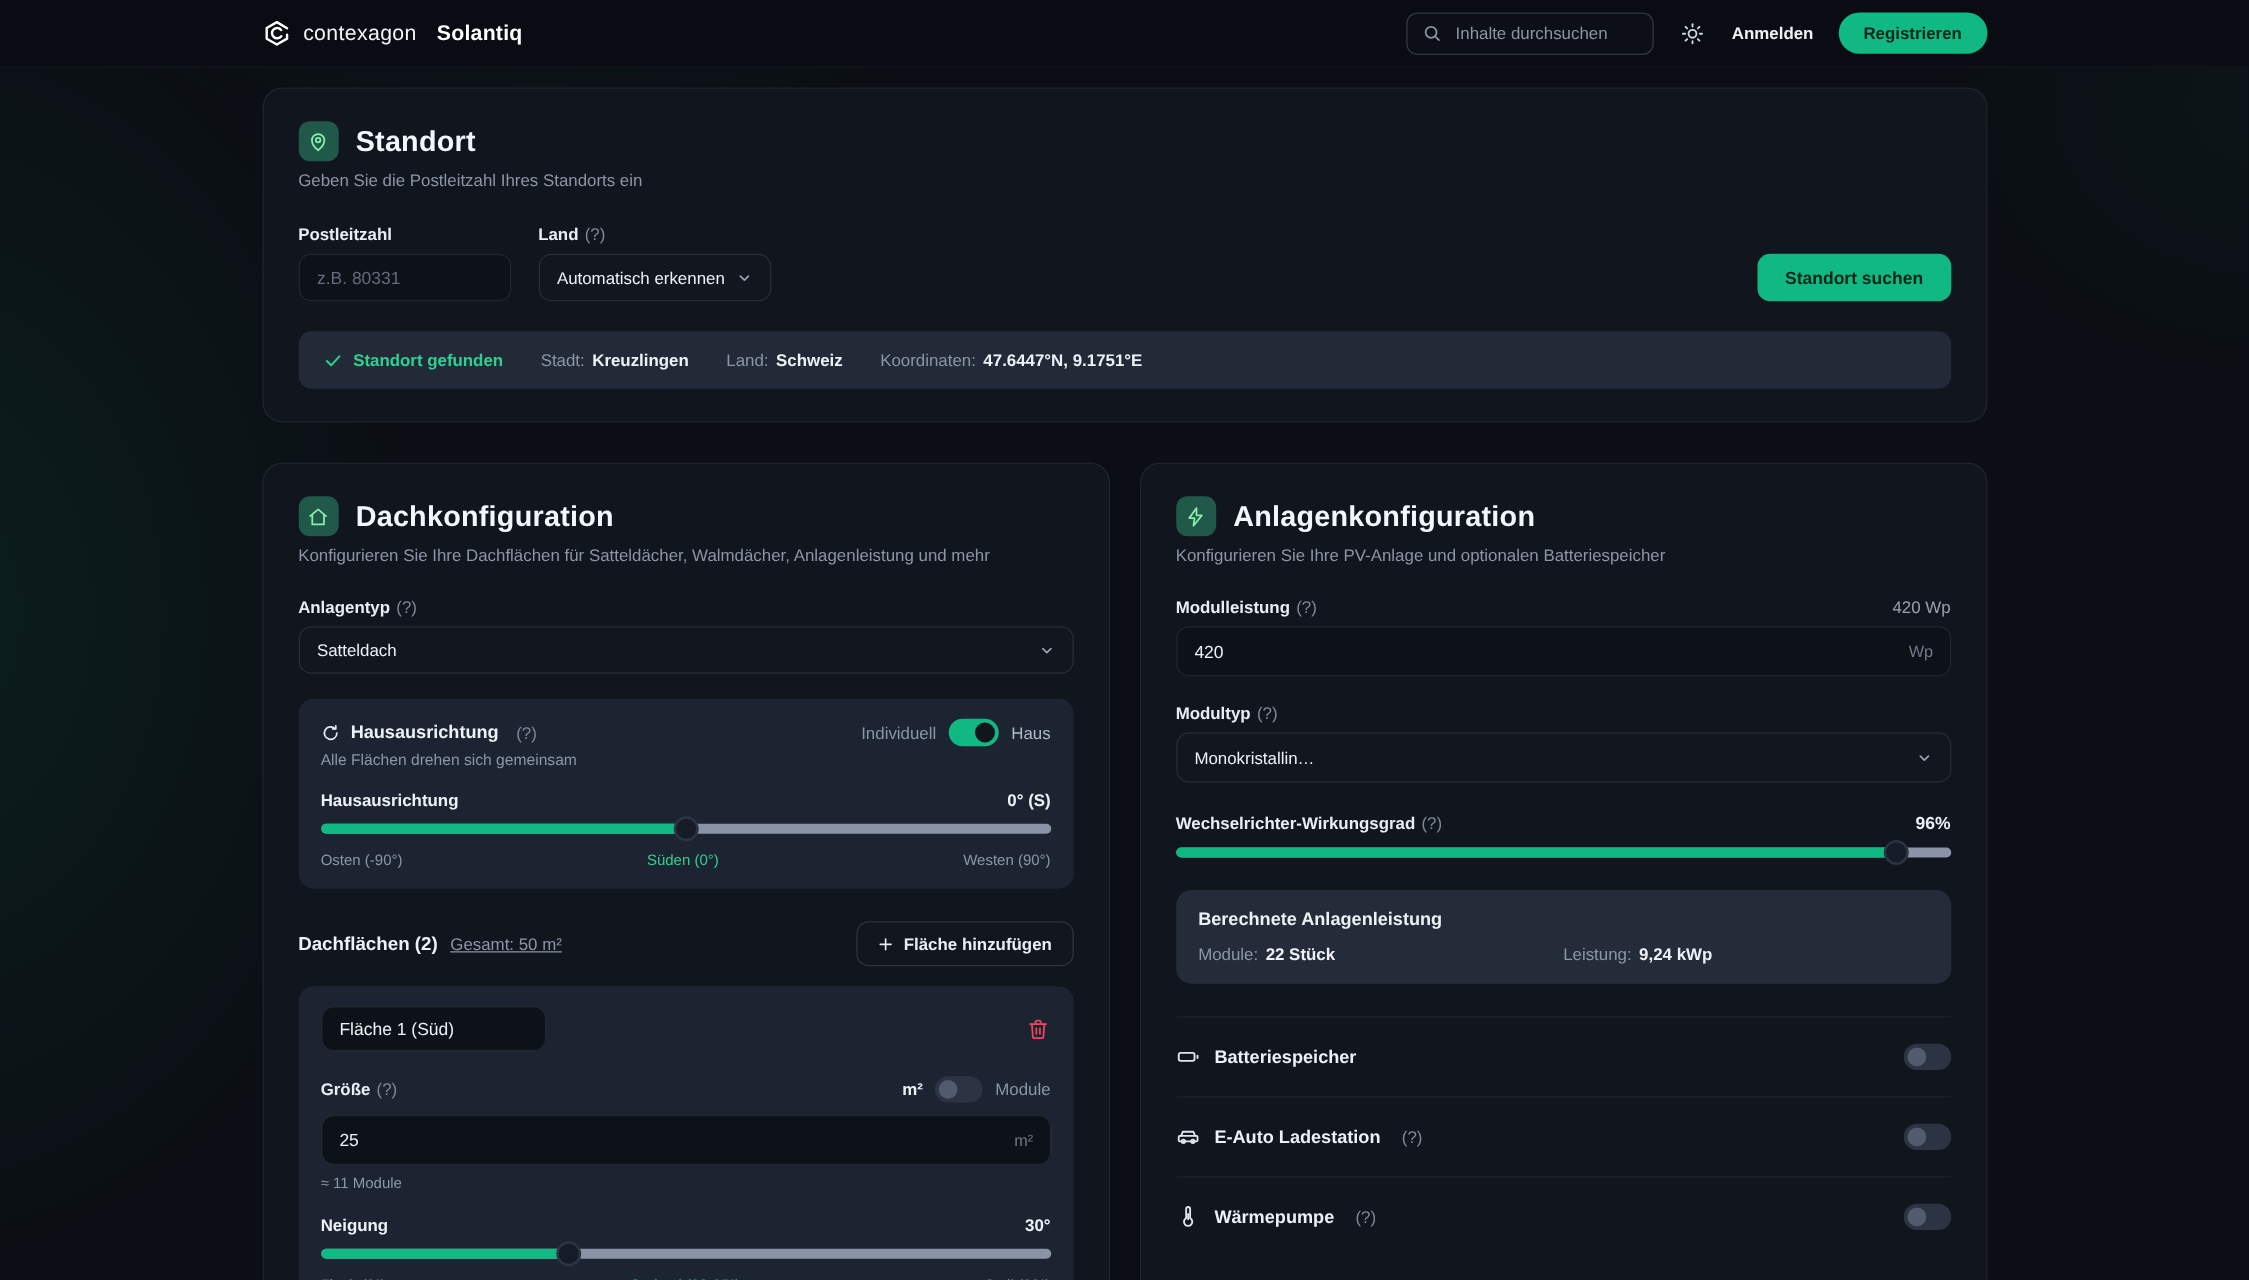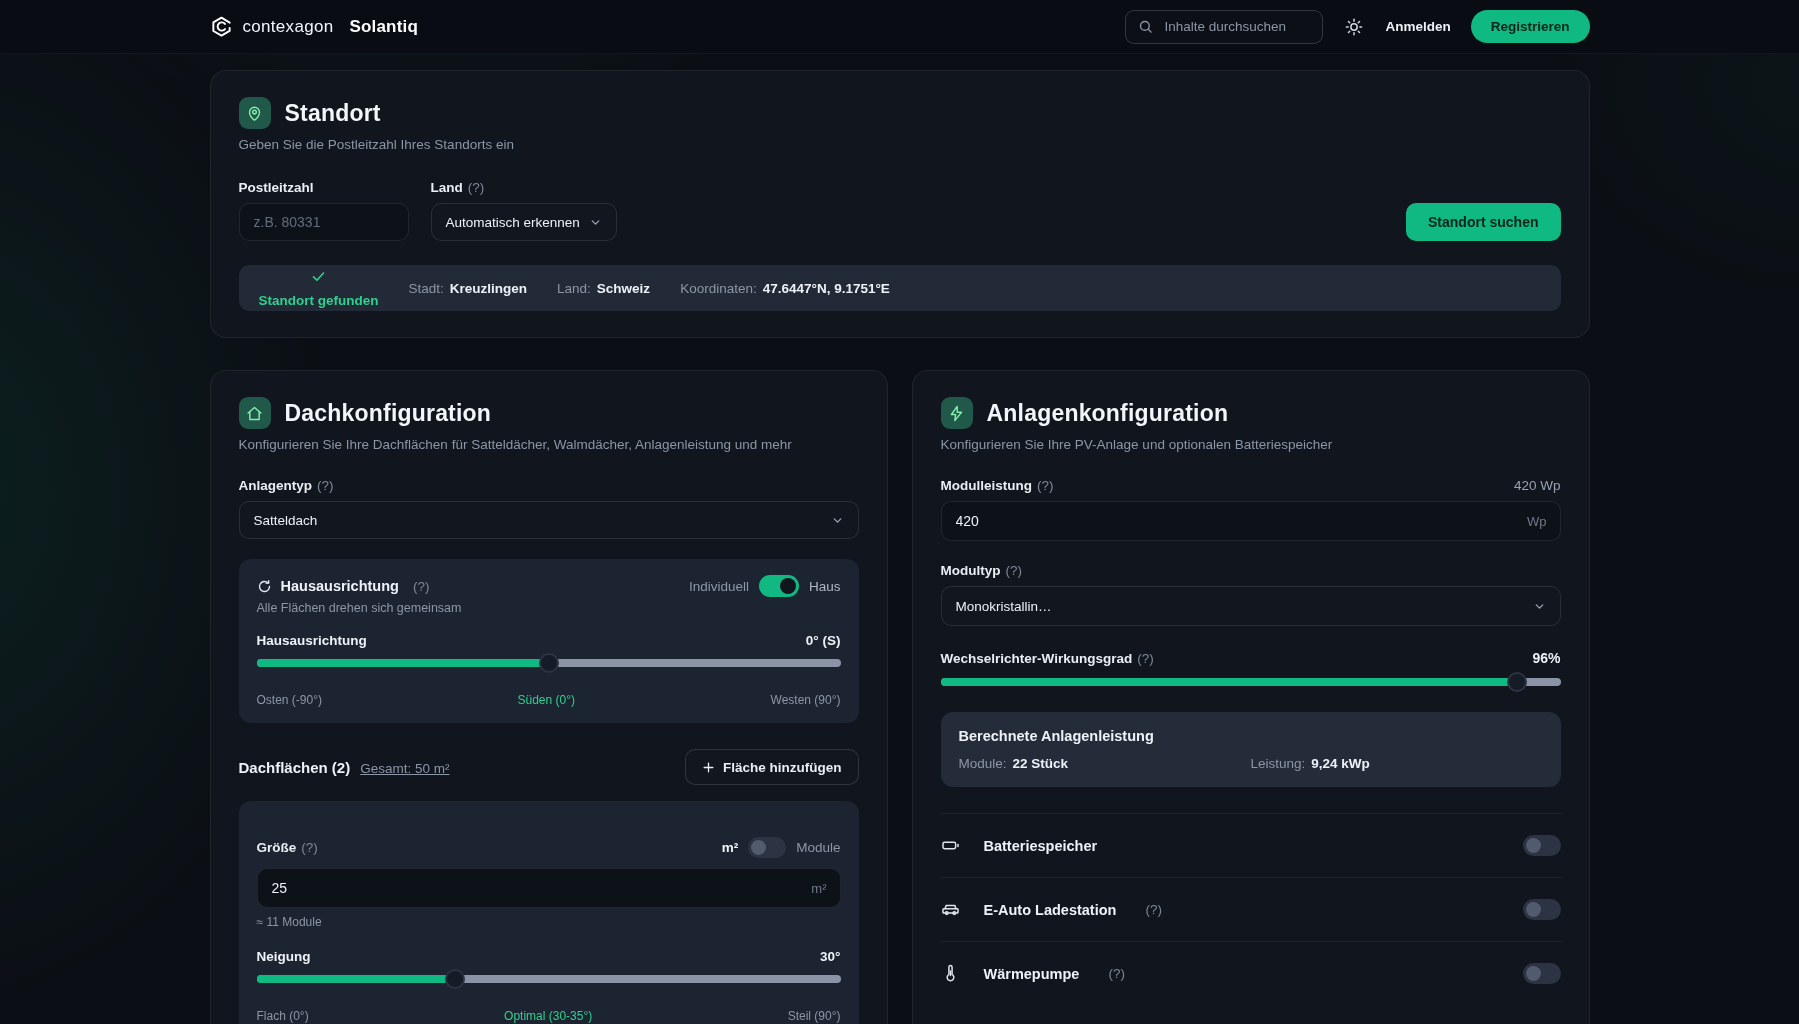--- a/index.html
+++ b/index.html
@@ -55,21 +55,21 @@
   .select{height:38px;background:#11161f;border:1px solid rgba(255,255,255,.10);border-radius:10px;
     padding:0 14px;display:flex;align-items:center;justify-content:space-between;cursor:pointer;box-sizing:border-box;}
   .select .sel-text{font-size:13.5px;color:#eef2f7;}
 
   
   .form-row{display:flex;gap:22px;margin-top:28px;align-items:flex-end;}
   .field{display:flex;flex-direction:column;gap:8px;}
   .btn-search{height:38px;padding:0 22px;border-radius:10px;font-size:14px;margin-left:auto;}
   .status-bar{margin-top:24px;background:#232a37;border-radius:10px;height:46px;display:flex;
     align-items:center;gap:30px;padding:0 20px;font-size:13.5px;}
-  .status-found{color:#2fd08f;font-weight:700;display:flex;align-items:center;gap:9px;flex-direction:column;}
+  .status-found{color:#2fd08f;font-weight:700;display:flex;align-items:center;gap:9px;}
   .status-pair{display:flex;align-items:center;gap:6px;}
   .muted{color:#8b96a6;}
   .val{color:#eef2f7;font-weight:600;}
 
   
   .grid2{display:grid;grid-template-columns:1fr 1fr;gap:24px;margin-top:32px;align-items:start;}
   .grid2 .card{min-height:780px;}
 
   .panel{background:#1d2431;border-radius:12px;padding:16px 18px;}
   .panel-head{display:flex;align-items:center;justify-content:space-between;}
@@ -80,21 +80,21 @@
   .mode-left{color:#8b96a6;}
   .mode-right{color:#aeb8c6;}
 
   .slider-row{display:flex;align-items:center;justify-content:space-between;}
   .slider-label{font-size:13.5px;font-weight:700;color:#eef2f7;}
   .slider-value{font-size:13.5px;font-weight:700;color:#eef2f7;}
   .slider{position:relative;height:8px;border-radius:4px;background:#8a94a6;margin-top:11px;cursor:pointer;}
   .slider-fill{position:absolute;left:0;top:0;bottom:0;border-radius:4px;background:#10b981;}
   .slider-thumb{position:absolute;top:50%;width:20px;height:20px;border-radius:50%;
     background:#161c27;border:2px solid #2c3443;transform:translate(-50%,-50%);box-sizing:border-box;cursor:grab;}
-  .slider-labels{display:flex;justify-content:space-between;margin-top:26px;font-size:12px;color:#8b96a6;gap:40px;}
+  .slider-labels{display:flex;justify-content:space-between;margin-top:14px;font-size:12px;color:#8b96a6;gap:40px;}
   .green{color:#2fd08f;}
 
   .list-head{display:flex;align-items:center;justify-content:space-between;margin-top:26px;}
   .list-head-left{display:flex;align-items:baseline;gap:10px;}
   .list-title{font-size:15px;font-weight:700;color:#eef2f7;}
   .list-total{font-size:13.5px;color:#8b96a6;text-decoration:underline;}
   .btn-ghost{height:36px;padding:0 16px;border-radius:10px;background:#12161f;border:1px solid rgba(255,255,255,.13);
     color:#e9edf4;font-size:13.5px;font-weight:600;display:inline-flex;align-items:center;gap:8px;cursor:pointer;
     font-family:"Liberation Sans",sans-serif;}
 
@@ -117,21 +117,21 @@
   .switch.on .knob{position:absolute;right:3px;top:3px;width:16px;height:16px;border-radius:50%;background:#10151e;}
   .switch.off{width:38px;height:21px;background:#2c3443;}
   .switch.off .knob{position:absolute;left:3px;top:3px;width:15px;height:15px;border-radius:50%;background:#515b6d;}
 
   
   .panel.result{background:#242b39;}
   .result-title{font-size:14.5px;font-weight:700;color:#eef2f7;}
   .result-grid{display:grid;grid-template-columns:1fr 1fr;margin-top:12px;font-size:13.5px;}
   .opt-divider{height:1px;background:rgba(255,255,255,.06);}
   .opt-row{display:flex;align-items:center;justify-content:space-between;height:63px;}
-  .opt-left{display:flex;align-items:center;gap:24px;}
+  .opt-left{display:flex;align-items:center;gap:12px;}
   .opt-label{font-size:14.5px;font-weight:600;color:#eef2f7;}
   .opt-list{margin-top:26px;}
   svg{display:block;}
 </style>
 </head>
 <body>
 
 <header class="topnav">
   <div class="nav-inner">
     <div class="brand">
@@ -305,20 +305,34 @@
             <svg width="13" height="13" viewBox="0 0 24 24" fill="none" stroke="#e9edf4" stroke-width="2.4" stroke-linecap="round">
                 <line x1="12" y1="4" x2="12" y2="20"></line>
                 <line x1="4" y1="12" x2="20" y2="12"></line>
               </svg>
           </span>
           <span>Fläche hinzufügen</span>
         </button>
       </div>
 
       <div class="panel" style="margin-top:16px">
+        <div class="row-between">
+          <input class="text-input mini-input" type="text" value="Fläche 1 (Süd)" style="">
+          <button class="icon-btn">
+            <span>
+              <svg width="17" height="17" viewBox="0 0 24 24" fill="none" stroke="#f0455f" stroke-width="2" stroke-linecap="round" stroke-linejoin="round">
+                <polyline points="3 6 5 6 21 6"></polyline>
+                  <path d="M19 6l-1 14a2 2 0 0 1-2 2H8a2 2 0 0 1-2-2L5 6"></path>
+                <path d="M9 6V4a2 2 0 0 1 2-2h2a2 2 0 0 1 2 2v2"></path>
+                  <line x1="10" y1="11" x2="10" y2="17"></line>
+                  <line x1="14" y1="11" x2="14" y2="17"></line>
+              </svg>
+            </span>
+          </button>
+        </div>
 
         <div class="row-between" style="margin-top:20px">
           <span class="field-label">
             <span>Größe</span><span class="help">(?)</span>
           </span>
           <span class="unit-toggle-wrap">
             <span class="unit-strong">m²</span>
             <span class="switch off">
                 <span class="knob"></span>
               </span>

